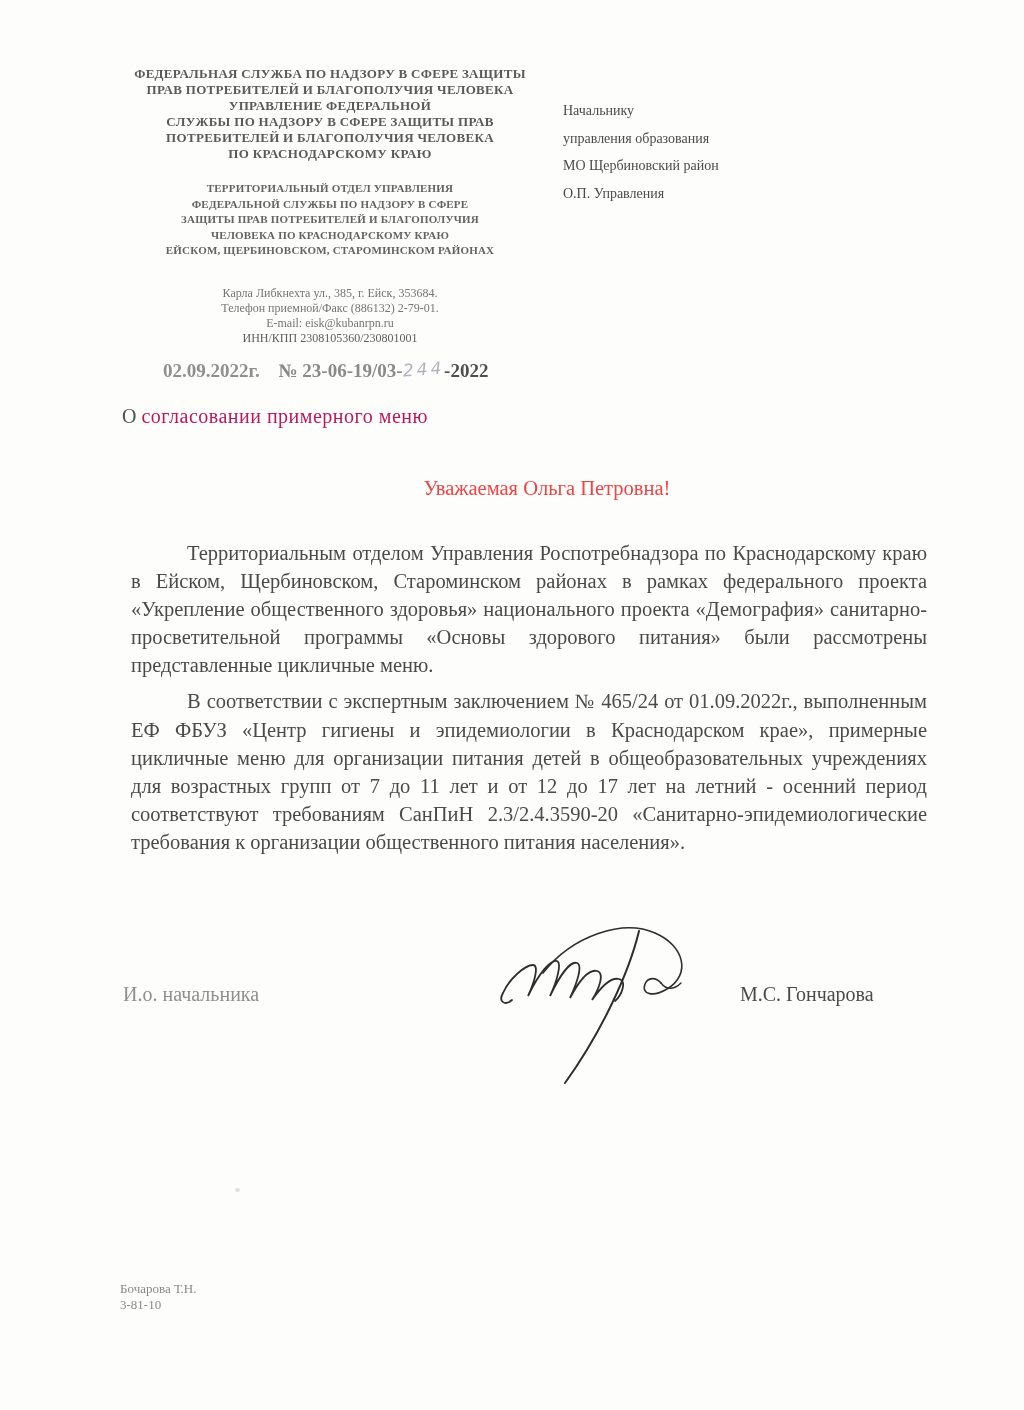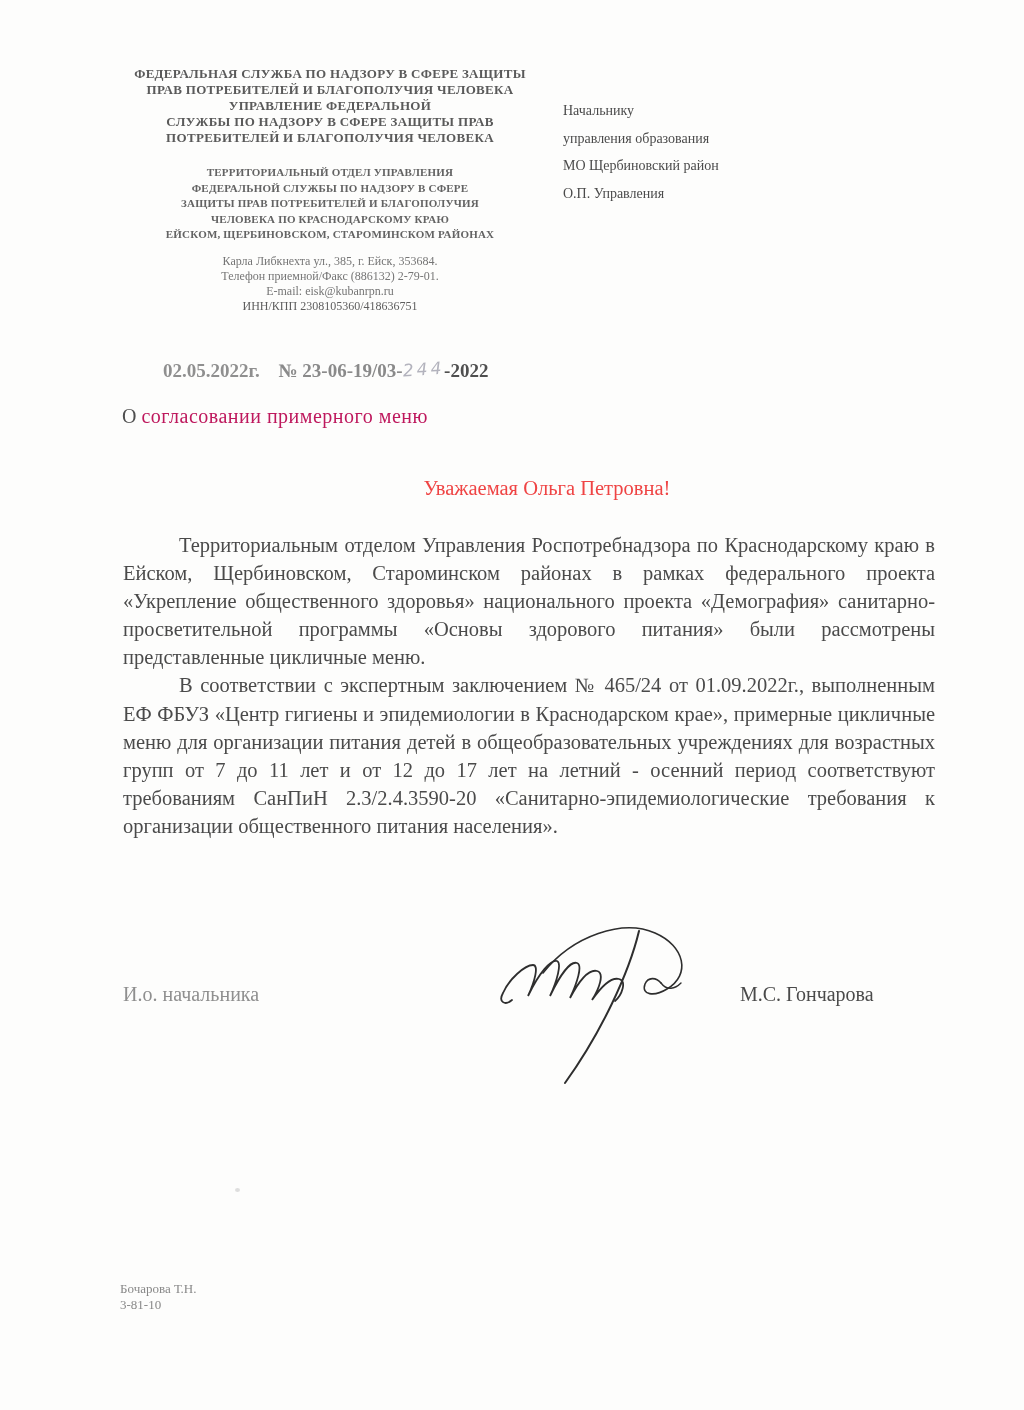--- a/index.html
+++ b/index.html
@@ -13,21 +13,21 @@
   }
   .page { position:absolute; inset:0; background:#fdfdfc; }
 
   
   .letterhead {
     position:absolute; left:106px; top:66px; width:448px;
     text-align:center;
   }
   .lh-org { font-weight:700; font-size:13px; line-height:16px; color:#5a5a5a; letter-spacing:.3px; }
   .lh-dept { margin-top:19px; font-weight:700; font-size:11px; line-height:15.5px; color:#636363; letter-spacing:.2px; }
-  .lh-contact { margin-top:11px; font-size:12px; line-height:15px; color:#757575; }
+  .lh-contact { margin-top:27px; font-size:12px; line-height:15px; color:#757575; }
   .lh-contact .strong { color:#5d5d5d; }
 
   
   .recipient {
     position:absolute; left:563px; top:97px;
     font-size:14px; line-height:27.5px; color:#4a4a4a;
   }
 
   
   .reference {
@@ -56,21 +56,21 @@
     position:absolute; left:140px; right:70px; top:477px;
     text-align:center; font-size:20.5px; color:#ef4444;
   }
 
   
   .body-text {
     position:absolute; left:123px; top:531px; width:812px;
     font-size:20.5px; line-height:28.1px; color:#4a4a4a;
     text-align:justify;
   }
-  .body-text p { text-indent:56px; margin:0; }
+  .body-text p { text-indent:56px; margin:8px; }
 
   
   .sig-pos {
     position:absolute; left:123px; top:983px;
     font-size:20px; color:#8f8f8f;
   }
   .sig-name {
     position:absolute; left:740px; top:983px;
     font-size:20px; color:#4a4a4a;
   }
@@ -91,45 +91,46 @@
 
 <div class="page">
 
   <header class="letterhead">
     <div class="lh-org">
       <div>ФЕДЕРАЛЬНАЯ СЛУЖБА ПО НАДЗОРУ В СФЕРЕ ЗАЩИТЫ</div>
       <div>ПРАВ ПОТРЕБИТЕЛЕЙ И БЛАГОПОЛУЧИЯ ЧЕЛОВЕКА</div>
       <div>УПРАВЛЕНИЕ ФЕДЕРАЛЬНОЙ</div>
       <div>СЛУЖБЫ ПО НАДЗОРУ В СФЕРЕ ЗАЩИТЫ ПРАВ</div>
       <div>ПОТРЕБИТЕЛЕЙ И БЛАГОПОЛУЧИЯ ЧЕЛОВЕКА</div>
+      <div>ПО КРАСНОДАРСКОМУ КРАЮ</div>
     </div>
     <div class="lh-dept">
       <div>ТЕРРИТОРИАЛЬНЫЙ ОТДЕЛ УПРАВЛЕНИЯ</div>
       <div>ФЕДЕРАЛЬНОЙ  СЛУЖБЫ ПО НАДЗОРУ В СФЕРЕ</div>
       <div>ЗАЩИТЫ ПРАВ ПОТРЕБИТЕЛЕЙ И БЛАГОПОЛУЧИЯ</div>
       <div>ЧЕЛОВЕКА ПО КРАСНОДАРСКОМУ КРАЮ</div>
       <div>ЕЙСКОМ, ЩЕРБИНОВСКОМ, СТАРОМИНСКОМ РАЙОНАХ</div>
     </div>
     <div class="lh-contact">
       <div>Карла Либкнехта ул., 385, г. Ейск, 353684.</div>
       <div>Телефон приемной/Факс (886132) 2-79-01.</div>
       <div>E-mail: eisk@kubanrpn.ru</div>
-      <div class="strong">ИНН/КПП 2308105360/418636751</div>
+      <div class="strong">ИНН/КПП 2308105360/230801001</div>
     </div>
   </header>
 
   <div class="recipient">
     <div>Начальнику</div>
     <div>управления образования</div>
     <div>МО Щербиновский район</div>
     <div>О.П. Управления</div>
   </div>
 
   <div class="reference">
-    <span class="ref-date">02.05.2022г.</span>
+    <span class="ref-date">02.09.2022г.</span>
     <span class="ref-number">№ 23-06-19/03-</span><span class="ref-hand">244</span><span class="ref-suffix">-2022</span>
   </div>
 
   <div class="subject">
     <span class="subj-lead">О</span>
     <span class="subj-rest">согласовании примерного меню</span>
   </div>
 
   <div class="salutation">Уважаемая Ольга Петровна!</div>
 

